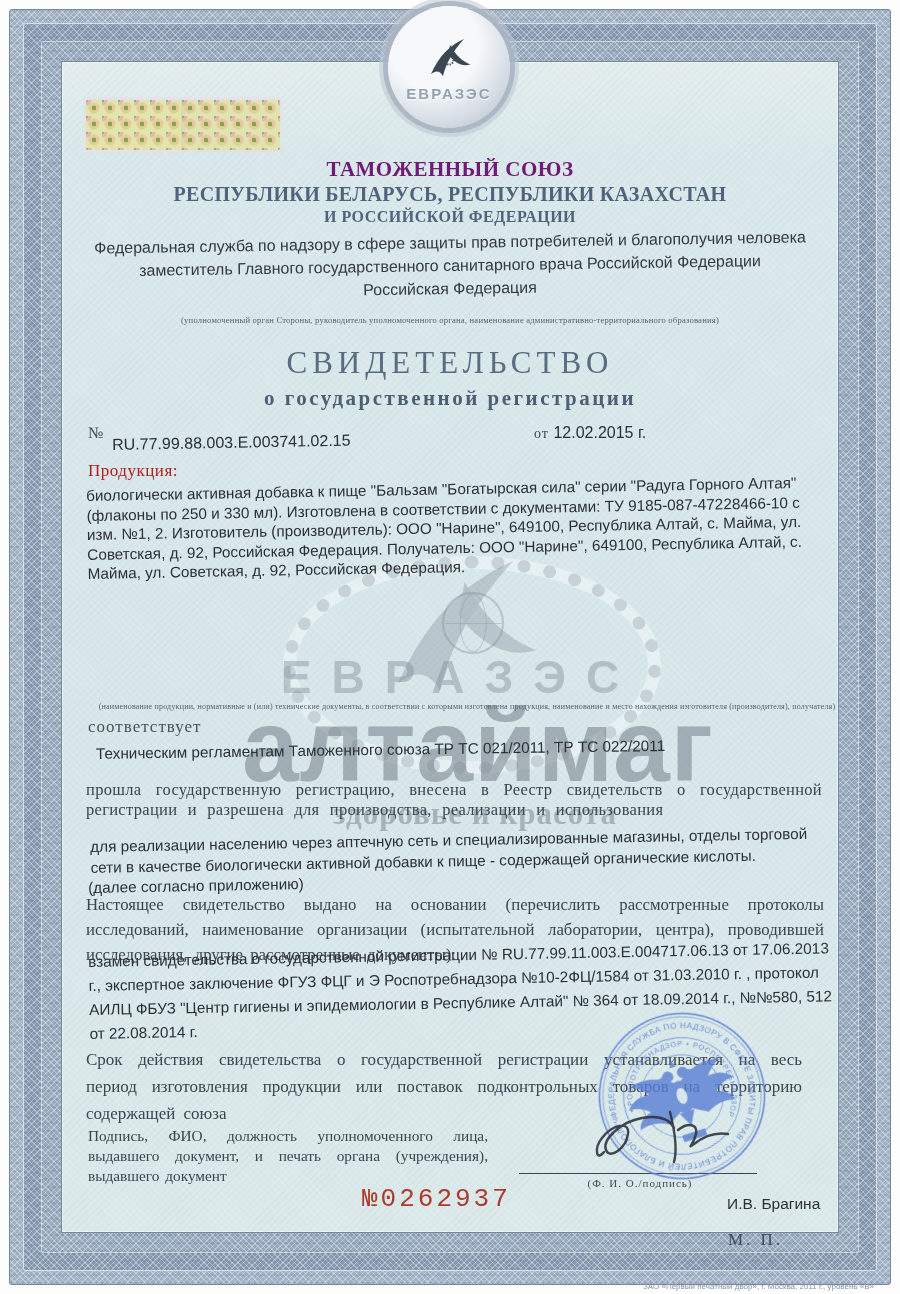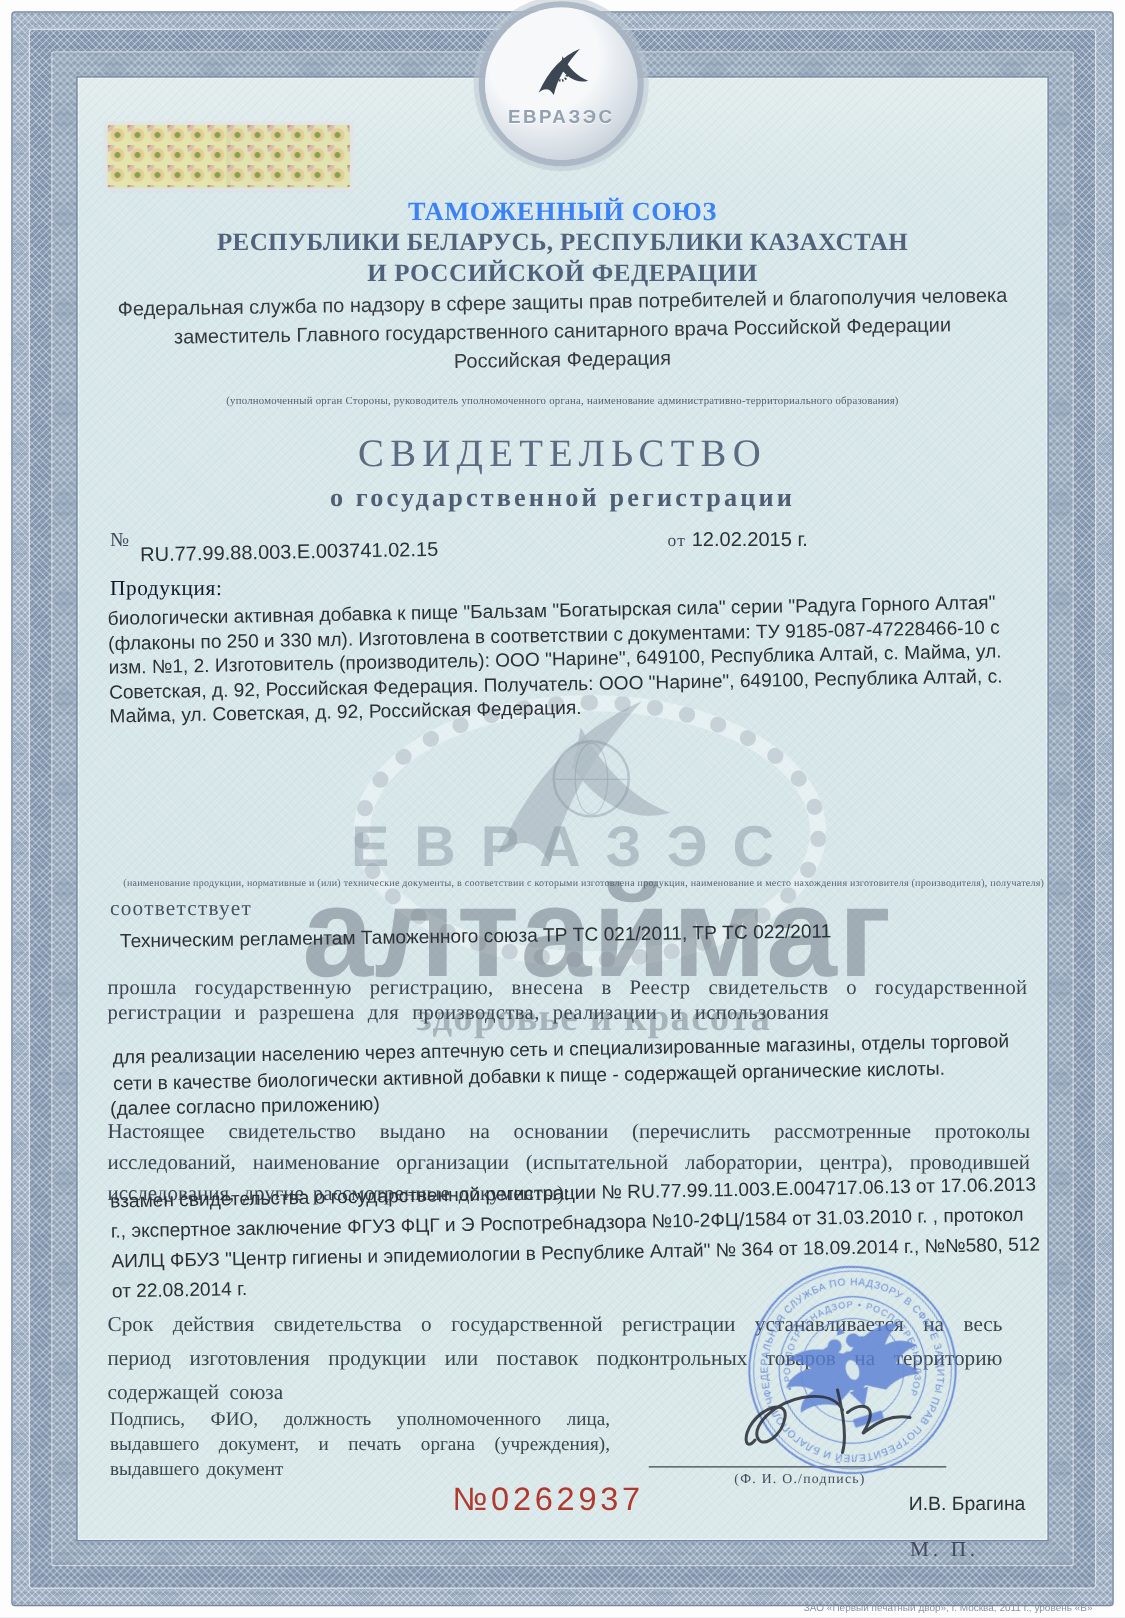--- a/index.html
+++ b/index.html
@@ -37,56 +37,56 @@
         radial-gradient(circle 3px at 8px 8px, rgba(120,160,70,.9) 2.1px, rgba(0,0,0,0) 2.6px),
         radial-gradient(circle 3px at 0px 0px, rgba(190,140,90,.8) 2px, rgba(0,0,0,0) 2.5px),
         radial-gradient(circle 6px at 8px 8px, rgba(230,200,150,.9) 5px, rgba(0,0,0,0) 6px),
         radial-gradient(circle 6px at 0px 0px, rgba(215,170,180,.7) 5px, rgba(0,0,0,0) 6px),
         linear-gradient(90deg,#e3e6ac 0 49%,#d6ddaa 49% 51%,#e0e4b0 51% 100%);
       background-size:16px 16px,16px 16px,16px 16px,16px 16px,100% 100%;
       box-shadow:0 0 0 3px rgba(225,228,232,.9), 0 1px 3px rgba(90,105,120,.3);}
   
   .abs{position:absolute;}
   .ctr{left:0;width:100%;text-align:center;}
-  .hdr1{top:157px;font-size:21px;font-weight:bold;color:#3b82f6;letter-spacing:.5px;}
+  .hdr1{top:157px;font-size:21px;font-weight:bold;color:#701a75;letter-spacing:.5px;}
   .hdr2{top:183px;font-size:20px;font-weight:bold;color:#51637c;letter-spacing:.3px;}
-  .hdr3{top:208px;font-size:20px;font-weight:bold;color:#51637c;letter-spacing:.5px;}
+  .hdr3{top:208px;font-size:16px;font-weight:bold;color:#51637c;letter-spacing:.5px;}
   .auth{font-family:"Liberation Sans",sans-serif;color:#35393f;font-size:16px;transform:rotate(-0.9deg);}
   .a1{top:234px;} .a2{top:257px;} .a3{top:280px;}
   .cap{font-size:8.6px;color:#55606e;letter-spacing:.2px;}
   .cap1{top:315px;}
   .title-main{top:345px;font-size:31px;font-weight:normal;color:#5a6b82;letter-spacing:5px;}
   .title-sub{top:386px;font-size:21px;font-weight:bold;color:#4e5e74;letter-spacing:2.5px;}
   .sans{font-family:"Liberation Sans",sans-serif;color:#2c3036;}
   .typed{transform:rotate(-1.05deg);transform-origin:left top;}
   .num-label{left:88px;top:424px;font-size:16px;color:#3f4a5a;}
   .num-value{left:112px;top:436px;font-size:16px;}
   .date-value{left:534px;top:424px;font-size:16px;}
   .date-value .ot{font-family:"Liberation Serif",serif;color:#3f4a5a;font-size:14px;letter-spacing:1px;}
-  .prod-label{left:88px;top:461px;font-size:17px;color:#0f172a;letter-spacing:.5px;font-family:Liberation Serif, serif;}
+  .prod-label{left:88px;top:461px;font-size:17px;color:#b91c1c;letter-spacing:.5px;font-family:Liberation Serif, serif;}
   .prod-text{left:86px;top:486px;width:742px;font-size:15.3px;line-height:19.5px;}
   .cap2{top:702px;left:84px;width:766px;text-align:center;font-size:8px;}
   .conf-intro{left:88px;top:717px;font-size:17px;color:#44505f;letter-spacing:1px;}
   .conf-text{left:96px;top:740px;width:700px;font-size:15.3px;transform:rotate(-0.8deg);}
   .reg-status{left:86px;top:780px;width:736px;font-size:16.5px;line-height:19.5px;color:#3c4450;
       text-align:justify;letter-spacing:.3px;word-spacing:6px;}
   .usage-text{left:90px;top:836px;width:750px;font-size:15.3px;line-height:21px;}
   .usage-note{left:88px;top:879px;font-size:15.3px;}
   .basis-intro{left:86px;top:892px;width:738px;font-size:16.8px;line-height:25px;color:#3c4450;
       text-align:justify;word-spacing:3px;}
   .basis-text{left:88px;top:950px;width:748px;font-size:15.3px;line-height:24px;}
   .validity{left:86px;top:1046px;width:716px;font-size:17px;line-height:27px;color:#3c4450;
       text-align:justify;word-spacing:4px;}
   .sig-label{left:88px;top:1126px;width:400px;font-size:15.3px;line-height:20px;color:#3c4450;
       text-align:justify;word-spacing:2px;}
   .signer{left:727px;top:1195px;font-size:15.5px;}
   .sig-line{left:519px;top:1173px;width:238px;border-top:1.2px solid #3e454f;height:0;}
   .sig-cap{left:560px;top:1177px;width:160px;text-align:center;font-size:11px;color:#3f4a5a;letter-spacing:1px;}
   .serial{left:362px;top:1184px;font-size:26px;color:#b0392e;letter-spacing:3px;
-      font-family:Liberation Sans, sans-serif;}
+      font-family:Liberation Mono, monospace;}
   .mp{left:728px;top:1190px;font-size:17px;color:#3f4a5a;letter-spacing:3px;margin-top:40px;}
   .fineprint{right:26px;bottom:3px;font-family:"Liberation Sans",sans-serif;font-size:8px;
       color:#8593a5;z-index:7;}
   
   .wm{pointer-events:none;}
   .wm-ring1{left:283px;top:556px;width:352px;height:192px;border-radius:50%;
       border:13px solid rgba(242,247,249,.55);}
   .wm-ring2{left:283px;top:556px;width:352px;height:192px;border-radius:50%;
       border:13px dotted rgba(148,161,175,.38);}
   .wm-globe{left:442px;top:592px;width:58px;height:58px;border-radius:50%;

